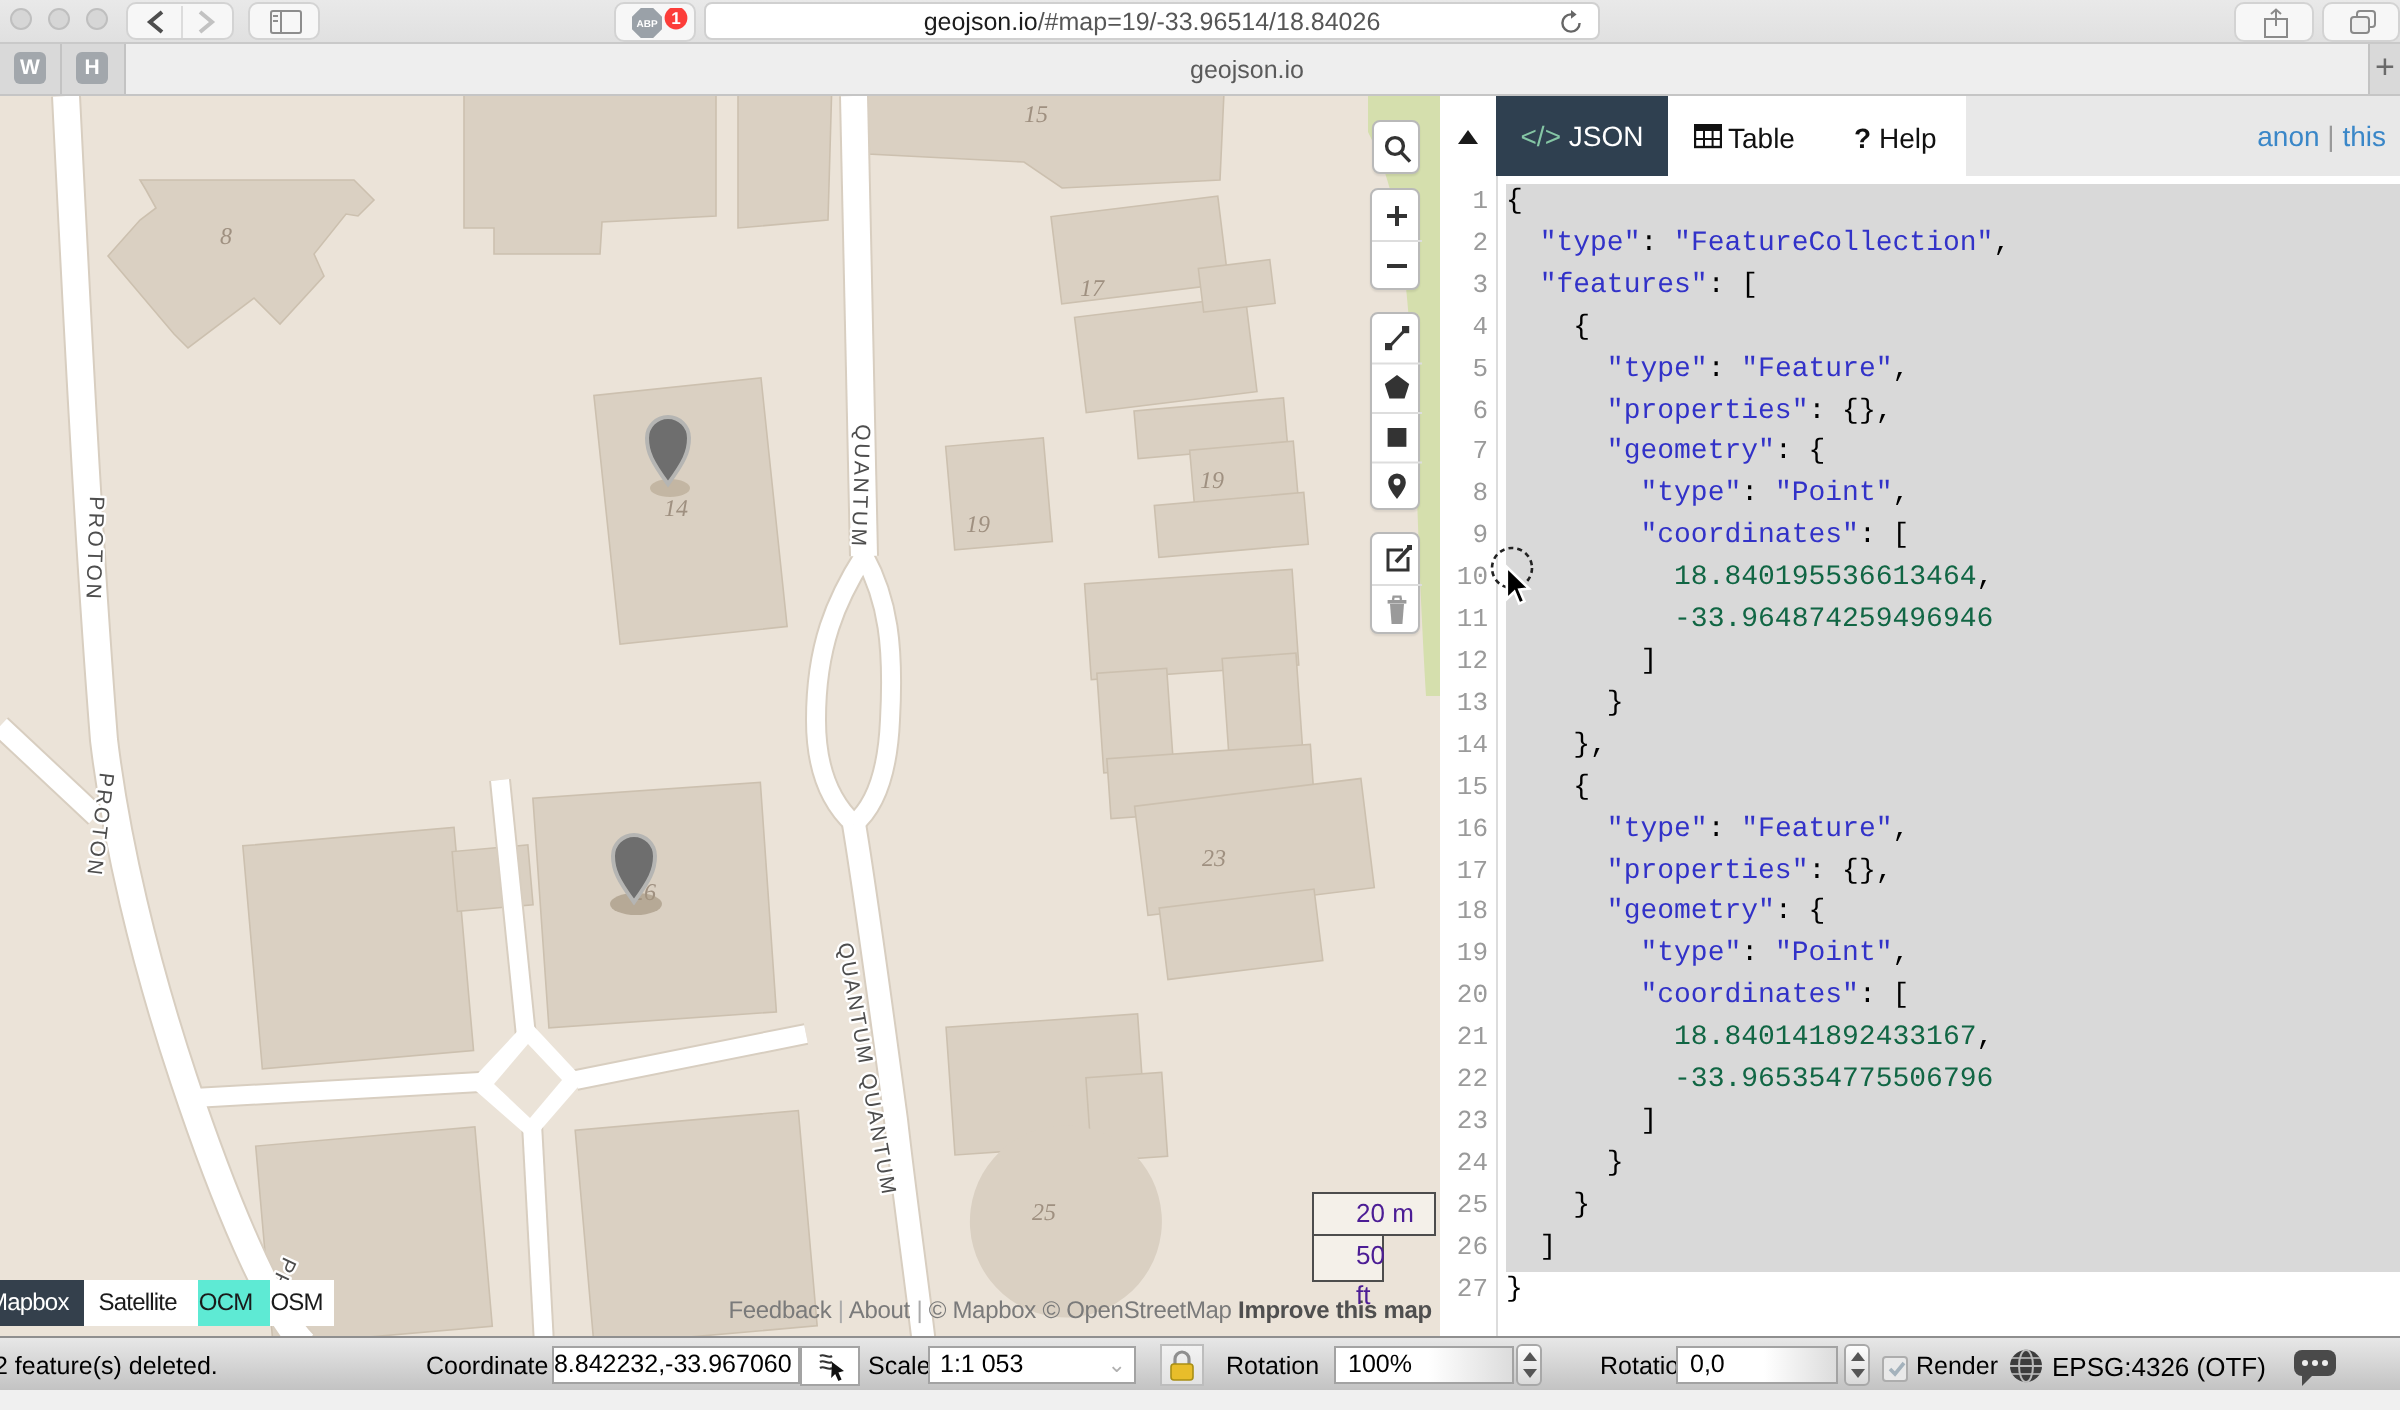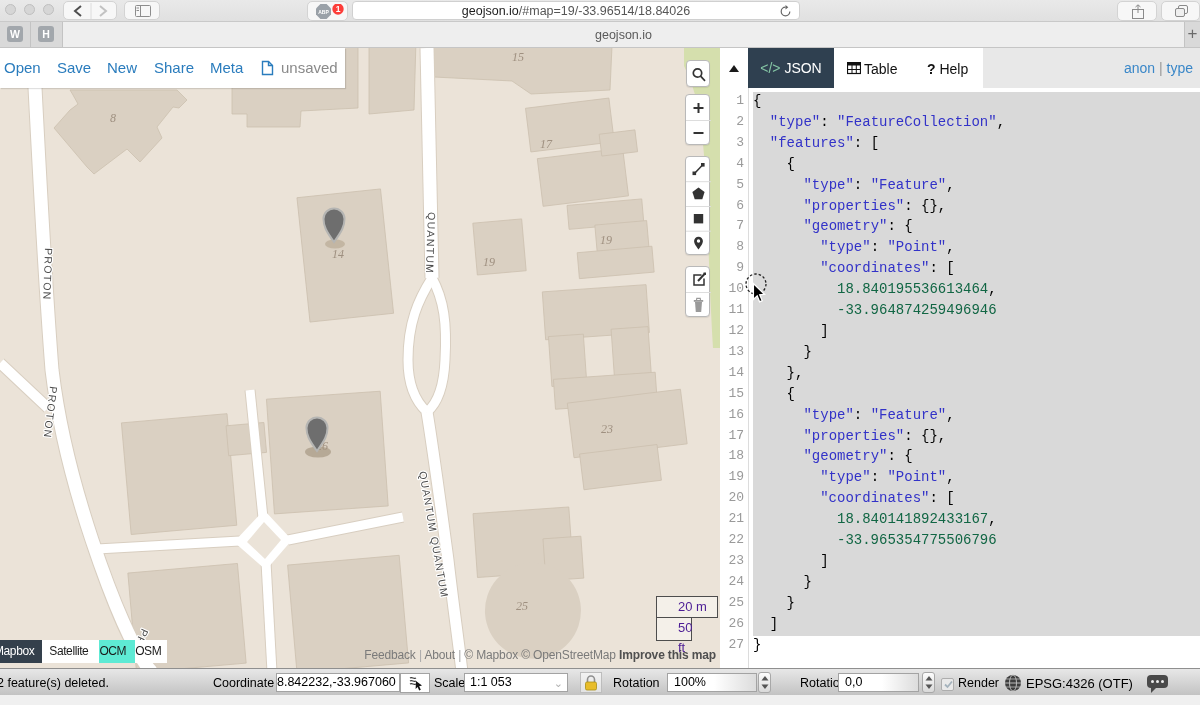--- a/index.html
+++ b/index.html
@@ -236,35 +236,20 @@
 
 <ellipse cx="335" cy="196" rx="10" ry="4.5" fill="#b4a58e" opacity="0.6"></ellipse>
 
 <path d="M334,194 C326,183 323.5,178 323.5,171 A10.5,10.5 0 1 1 344.5,171 C344.5,178 342,183 334,194 Z" fill="#6e6e6e" stroke="#b5b5b3" stroke-width="2"></path>
 
 <ellipse cx="318" cy="404" rx="13" ry="5.5" fill="#a3947e" opacity="0.65"></ellipse>
 
 <path d="M317,403 C309,392 306.5,387 306.5,380 A10.5,10.5 0 1 1 327.5,380 C327.5,387 325,392 317,403 Z" fill="#6e6e6e" stroke="#b5b5b3" stroke-width="2"></path>
 </svg>
 
-<div class="ab" id="menubar">
-
-<a style="left:4px">Open</a>
-      <a style="left:57px">Save</a>
-      <a style="left:107px">New</a>
-      <a style="left:154px">Share</a>
-      <a style="left:210px">Meta</a>
-
-<svg class="ab" style="left:261px;top:12px" width="13" height="16">
-        <path d="M1.5,1.5 L7.5,1.5 L11.5,5.5 L11.5,14.5 L1.5,14.5 Z" fill="none" stroke="#2a7cbd" stroke-width="1.4"></path>
-        <path d="M7.5,1.5 L7.5,5.5 L11.5,5.5" fill="none" stroke="#2a7cbd" stroke-width="1.4"></path>
-      </svg>
-
-<span class="ab" style="left:281px;color:#8a8a8a">unsaved</span>
-</div>
 
 <div class="ab mtool" style="left:686px;top:12px;width:24px;height:27px">
 <svg class="ab" style="left:4px;top:6px" width="16" height="16">
         <circle cx="6.5" cy="6" r="4.2" fill="none" stroke="#333" stroke-width="1.7"></circle>
         <line x1="9.6" y1="9.2" x2="14" y2="13.8" stroke="#333" stroke-width="1.7"></line>
       </svg>
 </div>
 
 <div class="ab mtool" style="left:685px;top:46px;width:25px;height:51px">
 <svg class="ab" style="left:0;top:0" width="25" height="51">
@@ -324,21 +309,21 @@
     <rect x="0.5" y="0.5" width="13" height="11" fill="none" stroke="#111" stroke-width="1.2"></rect>
     <rect x="0.5" y="0.5" width="13" height="3" fill="#111"></rect>
     <line x1="0" y1="7.5" x2="14" y2="7.5" stroke="#111" stroke-width="1"></line>
     <line x1="5" y1="3" x2="5" y2="12" stroke="#111" stroke-width="1"></line>
     <line x1="9.3" y1="3" x2="9.3" y2="12" stroke="#111" stroke-width="1"></line>
   </svg>
 <div class="ab" style="left:864px;top:61px;font-size:14px;color:#111">Table</div>
 
 <div class="ab" style="left:927px;top:61px;font-size:14px;color:#111"><b>?</b> Help</div>
 
-<div class="ab" id="anonblock"><span style="color:#3a87c8">anon</span> <span style="color:#999">|</span> <span style="color:#3a87c8">type</span></div>
+<div class="ab" id="anonblock"><span style="color:#3a87c8">anon</span> <span style="color:#999">|</span> <span style="color:#3a87c8">this</span></div>
 
 <pre class="ab" id="gutter">1
 2
 3
 4
 5
 6
 7
 8
 9

